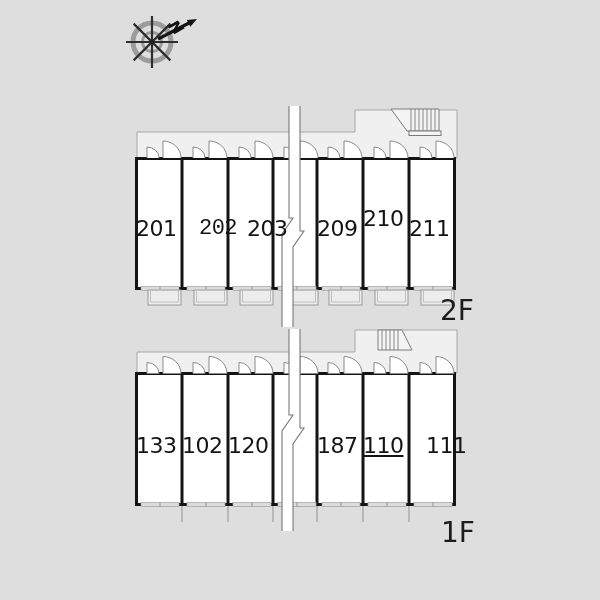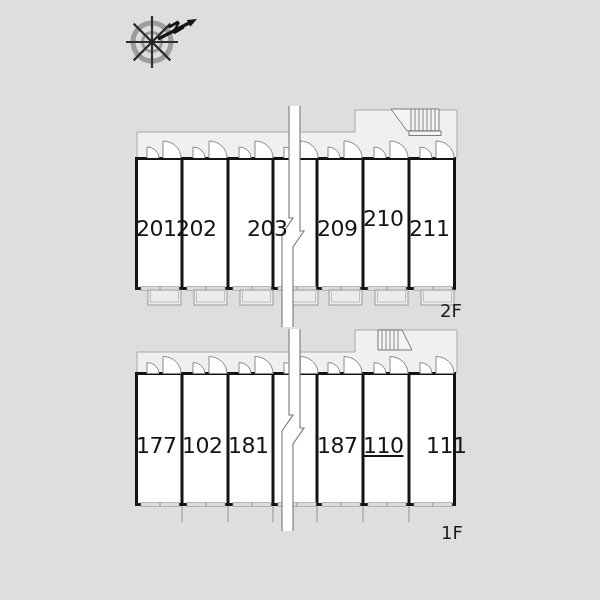--- a/index.html
+++ b/index.html
@@ -9,21 +9,21 @@
     font-family:"DejaVu Sans", sans-serif;
   }
   .stage{position:absolute;left:0;top:0;width:600px;height:600px;}
   svg.plan{position:absolute;left:0;top:0;}
   .unum{
     position:absolute;width:40px;text-align:center;
     font-size:22px;line-height:22px;letter-spacing:-0.5px;color:#141414;
     font-family:"DejaVu Sans", sans-serif;
   }
   .flabel{
-    position:absolute;font-size:18px;line-height:22px;color:#1c1c1c;
+    position:absolute;font-size:28px;line-height:22px;color:#1c1c1c;
     font-family:"DejaVu Sans", sans-serif;
   }
   .nlabel{
     position:absolute;left:169px;top:18px;
     font-style:italic;font-weight:bold;font-size:16px;color:#111;
     transform:rotate(48deg);
     font-family:"DejaVu Sans", sans-serif;
   }
   .door{fill:#ffffff;stroke:#8a8a8a;stroke-width:1;}
   .wall{fill:#ffffff;stroke:#141414;stroke-width:3;}
@@ -157,29 +157,29 @@
       <g>
         <line class="narrow" x1="158" y1="39" x2="191" y2="22"></line>
         <polygon fill="#161616" points="197,19 190.3,26.7 186.8,19.9"></polygon>
       </g>
     </g>
   </svg>
 
   <div class="nlabel">N</div>
 
   <div class="unum" style="left:136px;top:218px;">201</div>
-  <div class="unum" style="left:176px;top:218px;">202</div>
+  <div class="unum" style="left:198px;top:218px;font-family:Liberation Mono, monospace;">202</div>
   <div class="unum" style="left:228px;top:218px;padding-left:19px;">203</div>
   <div class="unum" style="left:317px;top:218px;">209</div>
   <div class="unum" style="left:363px;top:208px;">210</div>
   <div class="unum" style="left:409px;top:218px;text-align:right;">211</div>
 
-  <div class="unum" style="left:136px;top:435px;">177</div>
+  <div class="unum" style="left:136px;top:435px;">133</div>
   <div class="unum" style="left:182px;top:435px;">102</div>
-  <div class="unum" style="left:228px;top:435px;">181</div>
+  <div class="unum" style="left:228px;top:435px;">120</div>
   <div class="unum" style="left:317px;top:435px;">187</div>
   <div class="unum" style="left:363px;top:435px;text-decoration:underline;">110</div>
   <div class="unum" style="left:426px;top:435px;">111</div>
 
   <div class="flabel" style="left:440px;top:300px;">2F</div>
   <div class="flabel" style="left:441px;top:510px;margin-top:12px;">1F</div>
 
 </div>
 
 </body></html>

